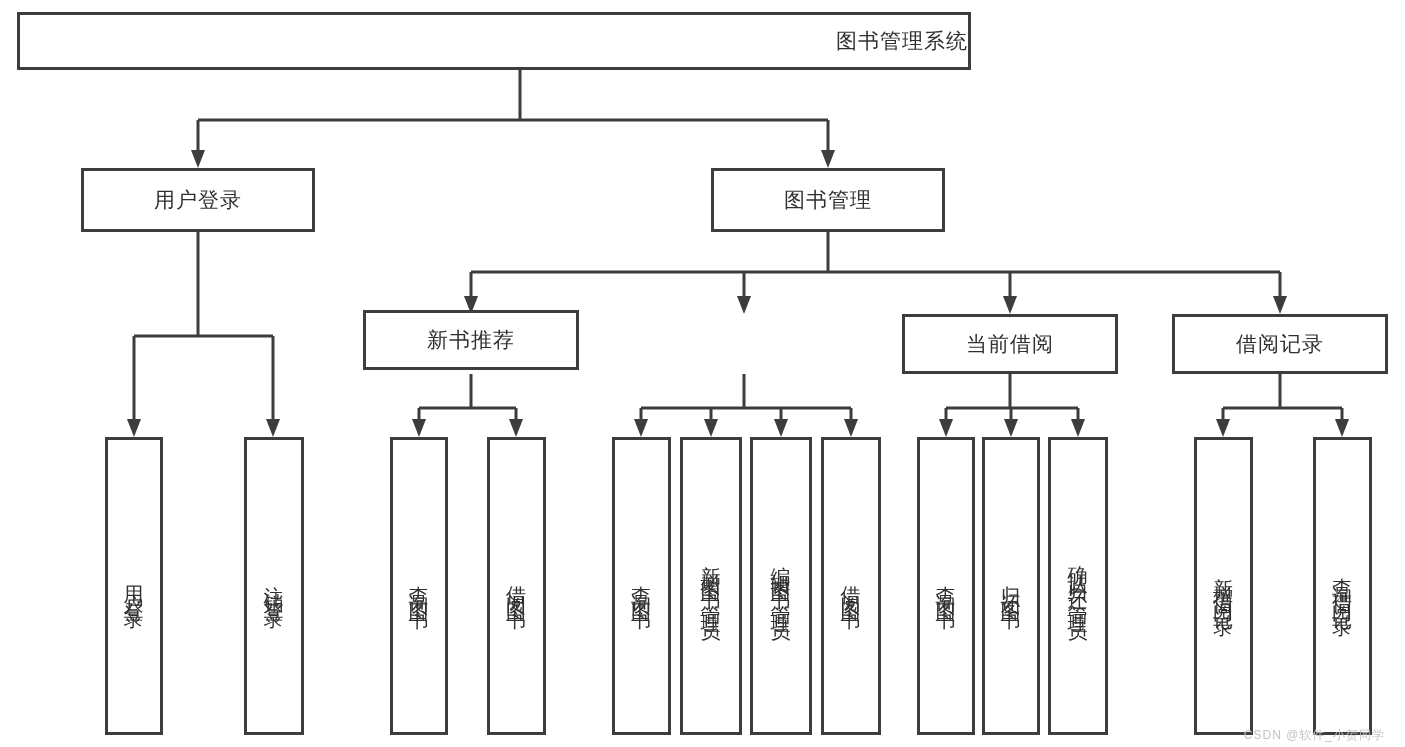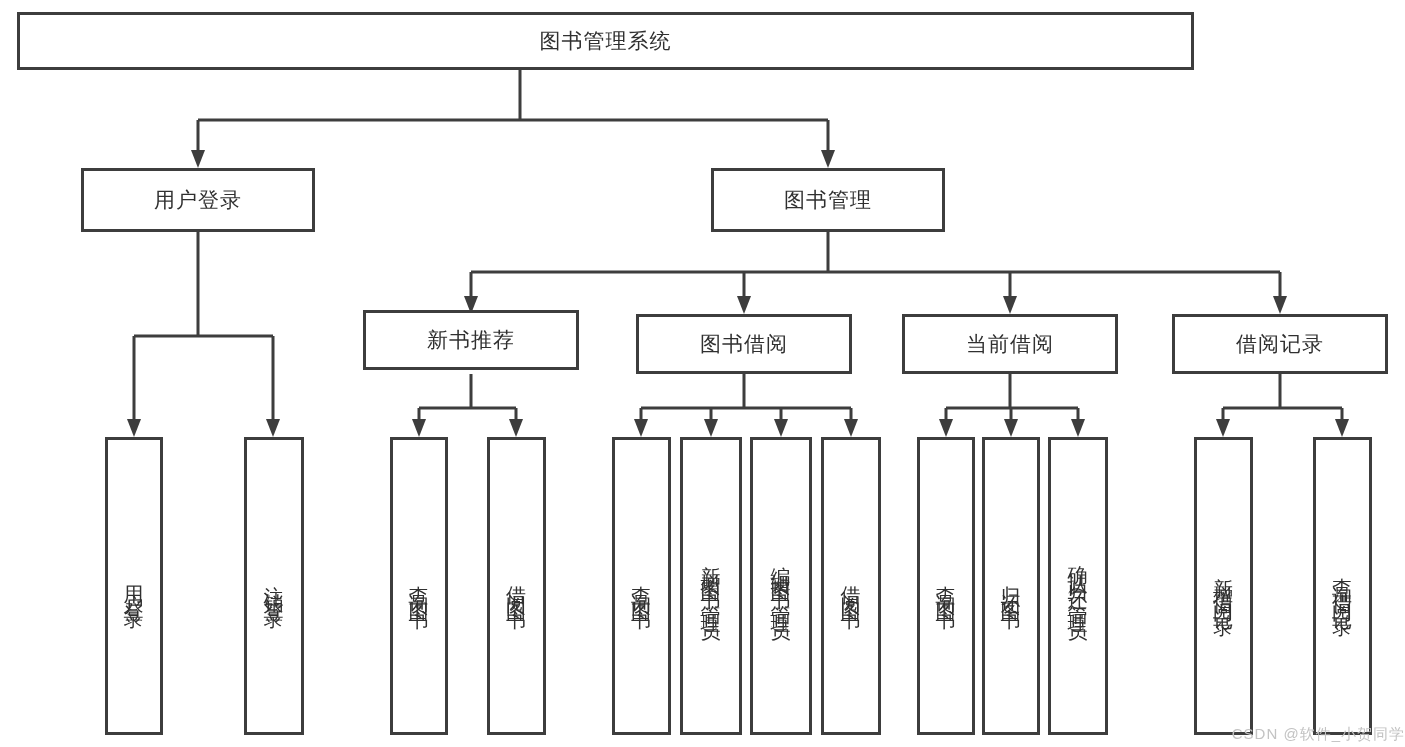--- a/index.html
+++ b/index.html
@@ -16,22 +16,22 @@
     position:absolute; box-sizing:border-box; background:#fff;
     border:3px solid var(--line); z-index:2;
     display:flex; align-items:center; justify-content:center;
     font-size:21px; letter-spacing:1px; color:var(--text);
   }
   .vbox{
     writing-mode:vertical-rl; text-orientation:mixed;
     font-size:20px; letter-spacing:8px; line-height:1;
   }
   .watermark{
-    position:absolute; right:0; bottom:3px; z-index:3;
-    font-size:15px; letter-spacing:1px; color:var(--wm);
+    position:absolute; right:20px; bottom:3px; z-index:3;
+    font-size:12px; letter-spacing:1px; color:var(--wm);
   }
 </style>
 </head>
 <body>
 
 <div id="stage">
 
   <svg id="connectors" width="1405" height="747" viewBox="0 0 1405 747">
       <path d="M520,70 V120 M198,120 H828 M198,120 V154 M828,120 V154" fill="none" stroke="#3d3d3d" stroke-width="3"></path>
       <path d="M191,150 L205,150 L198,168 Z" fill="#3d3d3d"></path>
@@ -54,36 +54,33 @@
       <path d="M844,419 L858,419 L851,437 Z" fill="#3d3d3d"></path>
       <path d="M1010,374 V408 M946,408 H1078 M946,408 V423 M1011,408 V423 M1078,408 V423" fill="none" stroke="#3d3d3d" stroke-width="3"></path>
       <path d="M939,419 L953,419 L946,437 Z" fill="#3d3d3d"></path>
       <path d="M1004,419 L1018,419 L1011,437 Z" fill="#3d3d3d"></path>
       <path d="M1071,419 L1085,419 L1078,437 Z" fill="#3d3d3d"></path>
       <path d="M1280,374 V408 M1223,408 H1342 M1223,408 V423 M1342,408 V423" fill="none" stroke="#3d3d3d" stroke-width="3"></path>
       <path d="M1216,419 L1230,419 L1223,437 Z" fill="#3d3d3d"></path>
       <path d="M1335,419 L1349,419 L1342,437 Z" fill="#3d3d3d"></path>
     </svg>
 
-  <div class="box" style="left:17px;top:12px;width:1177px;height:58px;">
+  <div class="box" style="left:17px;top:12px;width:954px;height:58px;justify-content:flex-end;">
     <span>图书管理系统</span>
   </div>
 
   <div class="box" style="left:81px;top:168px;width:234px;height:64px;">
     <span>用户登录</span>
   </div>
   <div class="box" style="left:711px;top:168px;width:234px;height:64px;font-family:Liberation Serif, serif;">
     <span>图书管理</span>
   </div>
 
   <div class="box" style="left:363px;top:310px;width:216px;height:60px;">
     <span>新书推荐</span>
-  </div>
-  <div class="box" style="left:636px;top:314px;width:216px;height:60px;">
-    <span>图书借阅</span>
   </div>
   <div class="box" style="left:902px;top:314px;width:216px;height:60px;text-align:center;">
     <span>当前借阅</span>
   </div>
   <div class="box" style="left:1172px;top:314px;width:216px;height:60px;">
     <span>借阅记录</span>
   </div>
 
   <div class="box vbox" style="left:105px;top:437px;width:58px;height:298px;">
     <span>用户登录</span>

